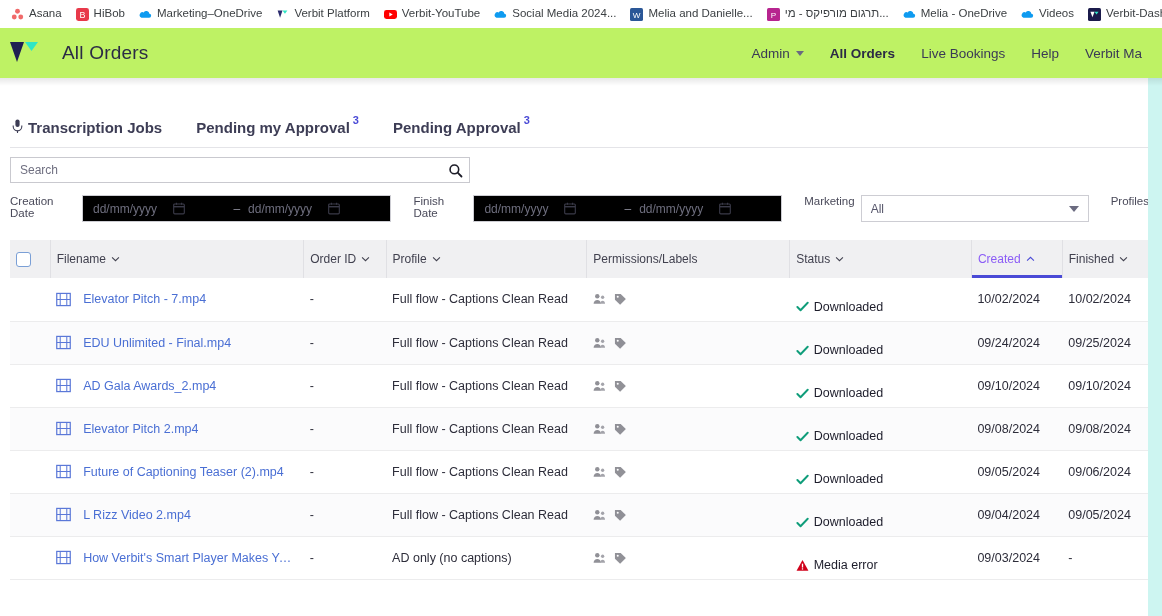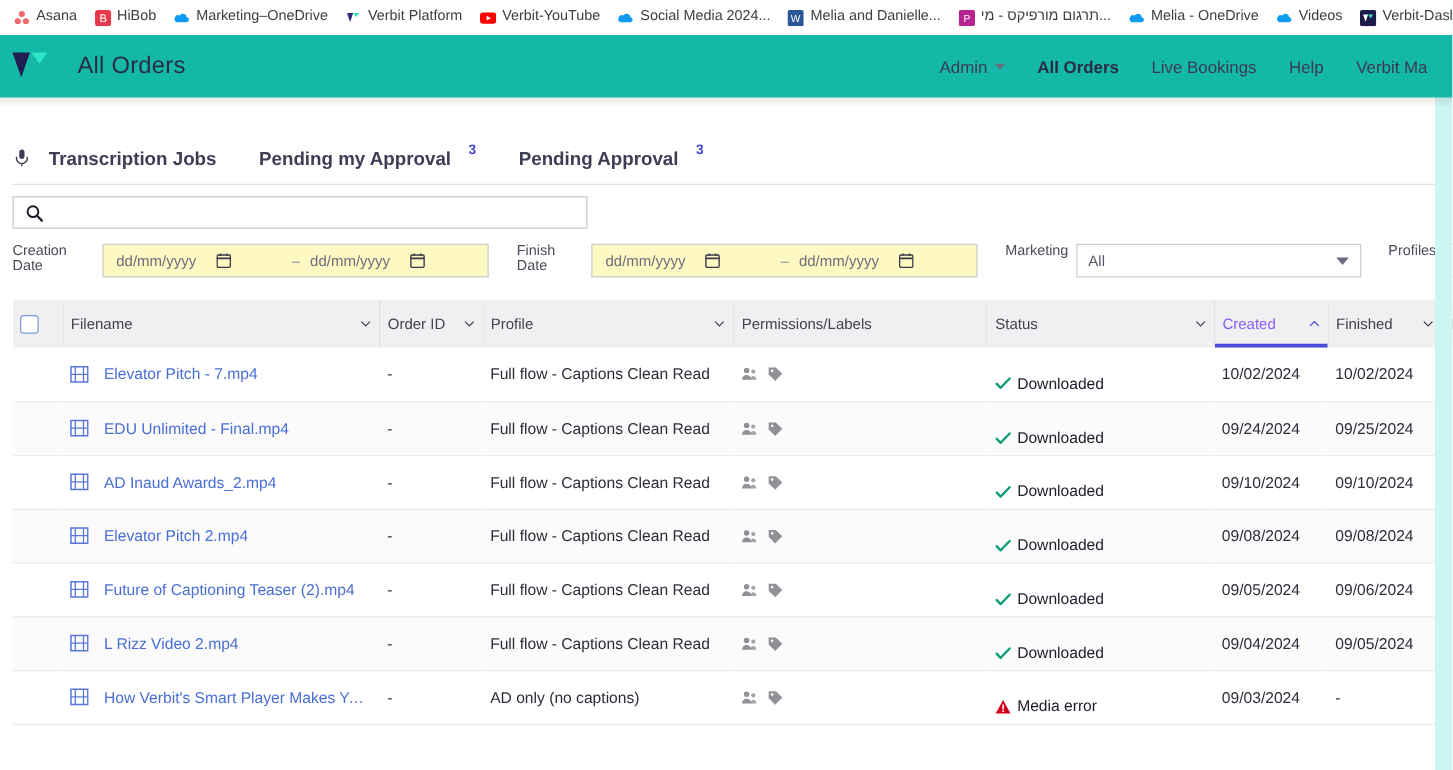--- a/index.html
+++ b/index.html
@@ -48,21 +48,21 @@
     position: absolute;
     top: 0; right: 14px;
     width: 10px; height: 28px;
     background: #e3faf7;
     z-index: 4;
   }
 
   
   .app-header {
     height: 50px;
-    background: #14b8a6;
+    background: #bef264;
     display: flex;
     align-items: center;
     padding: 0 14px 0 8px;
     position: relative;
     z-index: 3;
     gap: 11px;
   }
   .brand { display: flex; align-items: center; gap: 18px; flex: 0 0 auto; }
   .logo { width: 36px; height: 30px; display:block; }
   .app-title {
@@ -108,21 +108,21 @@
     display: flex;
     align-items: flex-end;
     gap: 34px;
     padding: 30px 2px 0 2px;
     border-bottom: 1px solid #e4e4e8;
     height: 62px;
   }
   .tab {
     display: flex;
     align-items: flex-start;
-    gap: 14px;
+    gap: 3px;
     font-size: 15px;
     font-weight: bold;
     color: #3d3d55;
     padding-bottom: 11px;
     white-space: nowrap;
     justify-content: center;
   }
   .tab .mic { margin-right: 2px; }
   .tab-badge {
     font-size: 11px;
@@ -156,21 +156,21 @@
     display: flex;
     align-items: flex-end;
     gap: 22px;
     padding: 12px 0 0 0;
   }
   .filter { display: flex; flex-direction: row; gap: 6px; }
   .filter-label { font-size: 11.5px; color: #4a4a5a; }
   .date-range {
     height: 27px;
     border: 1px solid #cdcdd3;
-    background: #fef9c3;
+    background: #000000;
     display: flex; align-items: center;
     padding: 0 6px;
     gap: 4px;
   }
   .date-field {
     display: flex; align-items: center; gap: 16px;
     padding: 0 4px;
   }
   .date-ph { font-size: 12px; color: #6e6e7e; }
   .cal-ico { width: 12px; height: 13px; display:block; }
@@ -204,21 +204,21 @@
     font-size: 12px;
     font-weight: normal;
     color: #41414f;
     text-align: left;
     padding: 0 6px;
     border-right: 1px solid #e0e0e4;
     vertical-align: middle;
     position: relative;
   }
   table.orders thead th:last-child { border-right: 0; }
-  .th-inner { display: flex; align-items: center; gap: 5px; justify-content: space-between; }
+  .th-inner { display: flex; align-items: center; gap: 5px; }
   .th-sorted .th-inner { color: #8b5cf6; }
   .th-sorted::after {
     content: "";
     position: absolute;
     left: 0; right: 0; bottom: 0;
     height: 3px; background: #4a4ad6;
   }
   .chev {
     width: 9px; height: 6px; display: inline-block;
     flex: 0 0 auto;
@@ -395,20 +395,21 @@
       <span class="tab-badge">3</span>
     </div>
     <div class="tab">
       <span>Pending Approval</span>
       <span class="tab-badge">3</span>
     </div>
   </div>
 
   <div class="search-row">
     <div class="search-box">
+      <input type="text" placeholder="Search" style="">
       <svg width="15" height="15" viewBox="0 0 16 16">
         <circle cx="6.8" cy="6.8" r="4.6" fill="none" stroke="#1c1c28" stroke-width="1.7"></circle>
         <line x1="10.3" y1="10.3" x2="14.4" y2="14.4" stroke="#1c1c28" stroke-width="1.9" stroke-linecap="round"></line>
       </svg>
     </div>
   </div>
 
   <div class="filters">
 
     <div class="filter">
@@ -645,21 +646,21 @@
         <tr>
           <td></td>
           <td>
             <div class="file-cell">
               <svg class="film-ico" viewBox="0 0 16 16">
                 <rect x="0.8" y="1.5" width="14.4" height="13" fill="none" stroke="#5b78d8" stroke-width="1.3"></rect>
                 <line x1="4.5" y1="1.5" x2="4.5" y2="14.5" stroke="#5b78d8" stroke-width="1.1"></line>
                 <line x1="11.5" y1="1.5" x2="11.5" y2="14.5" stroke="#5b78d8" stroke-width="1.1"></line>
                 <line x1="0.8" y1="8" x2="15.2" y2="8" stroke="#5b78d8" stroke-width="1.1"></line>
               </svg>
-              <span class="file-link">AD Inaud Awards_2.mp4</span>
+              <span class="file-link">AD Gala Awards_2.mp4</span>
             </div>
           </td>
           <td class="dash-cell">-</td>
           <td>Full flow - Captions Clean Read</td>
           <td>
             <div class="perm-icons">
               <svg class="perm-ico" viewBox="0 0 14 13">
                   <circle cx="4.6" cy="3.6" r="2.4" fill="#4e4e58"></circle>
                   <path d="M0.6 11.6c0-2.4 1.8-4 4-4s4 1.6 4 4z" fill="#4e4e58"></path>
                   <circle cx="10.4" cy="4.6" r="1.8" fill="#6e6e78"></circle>

